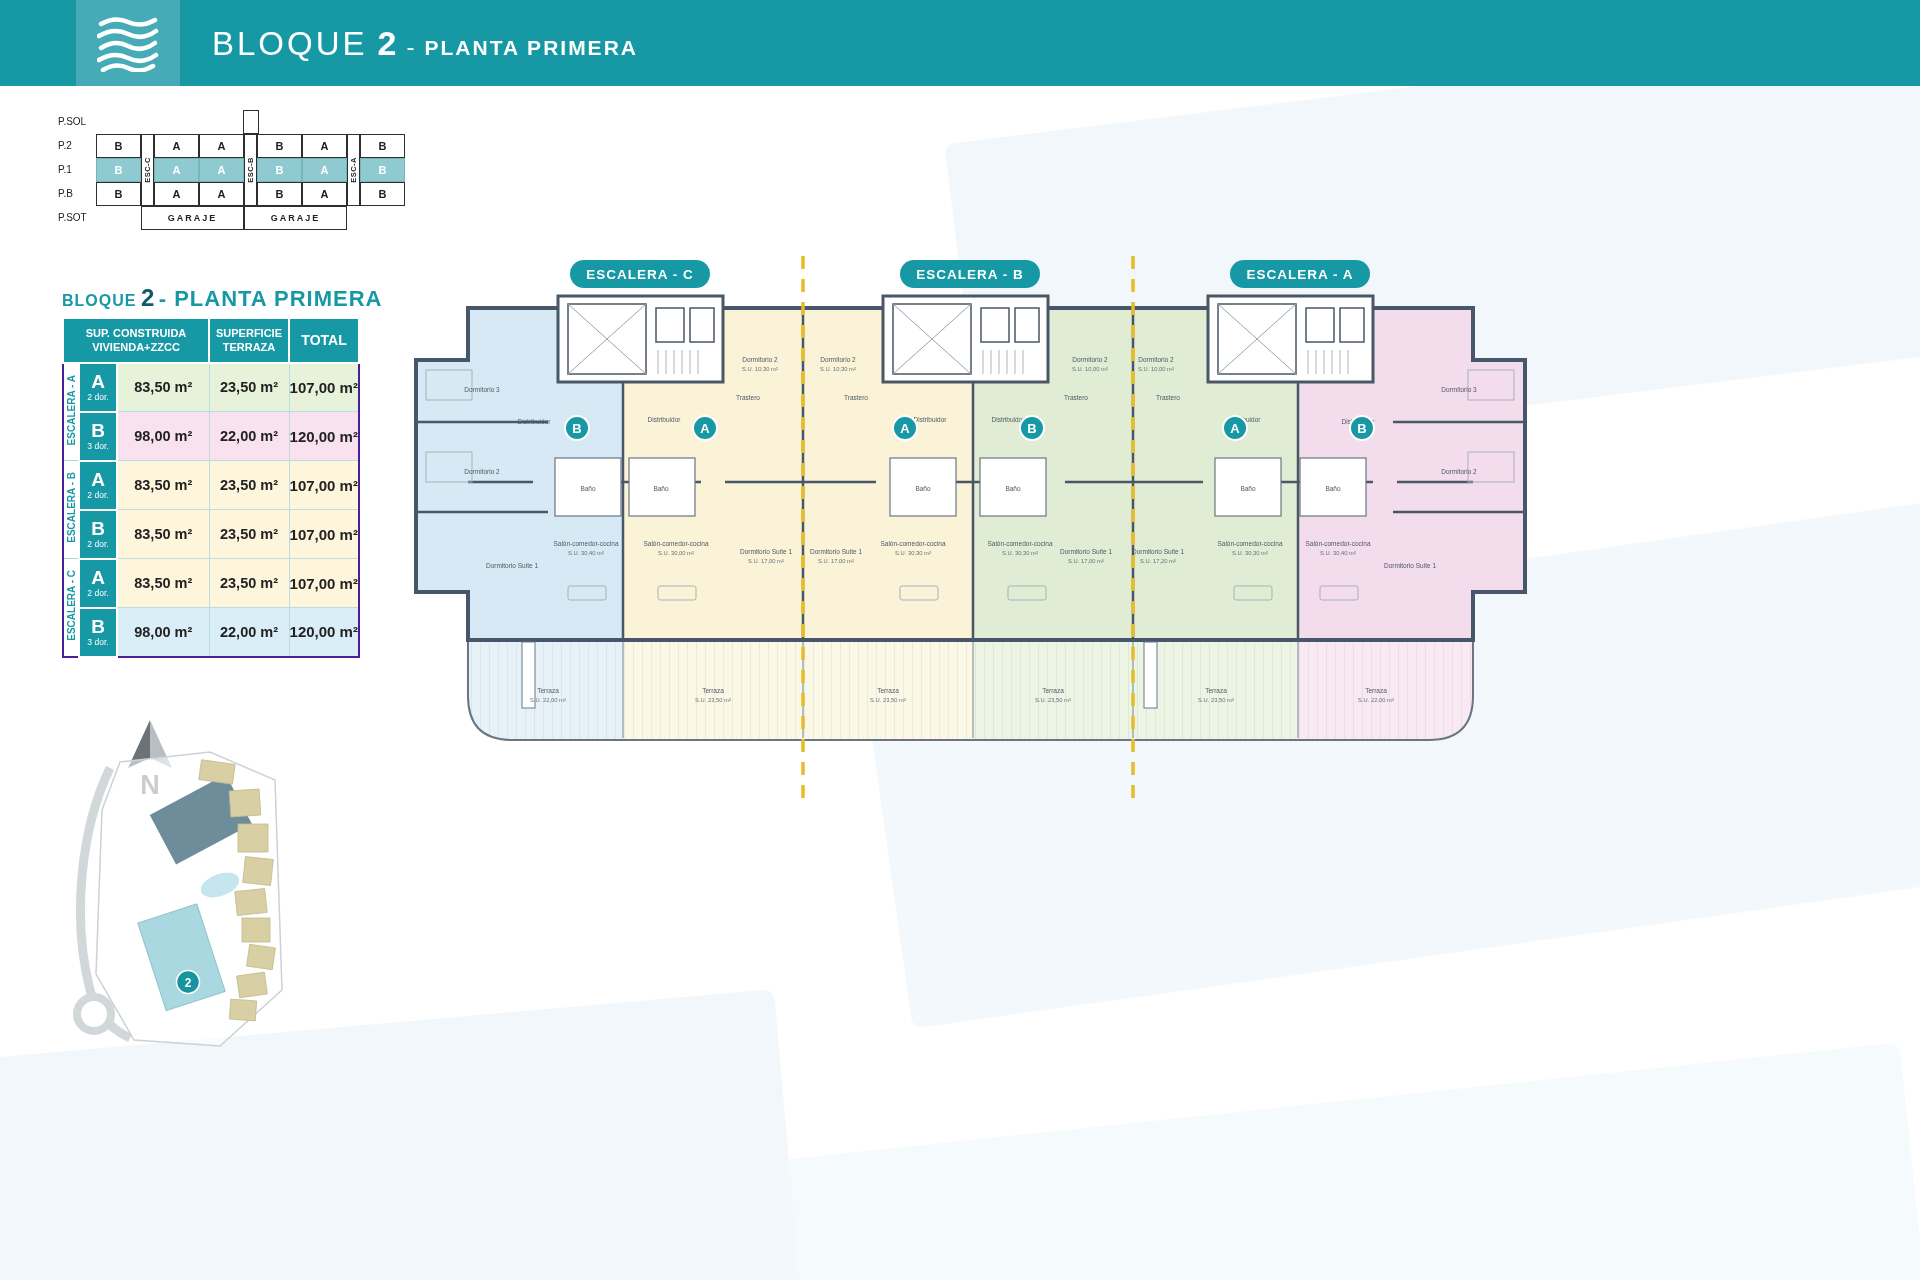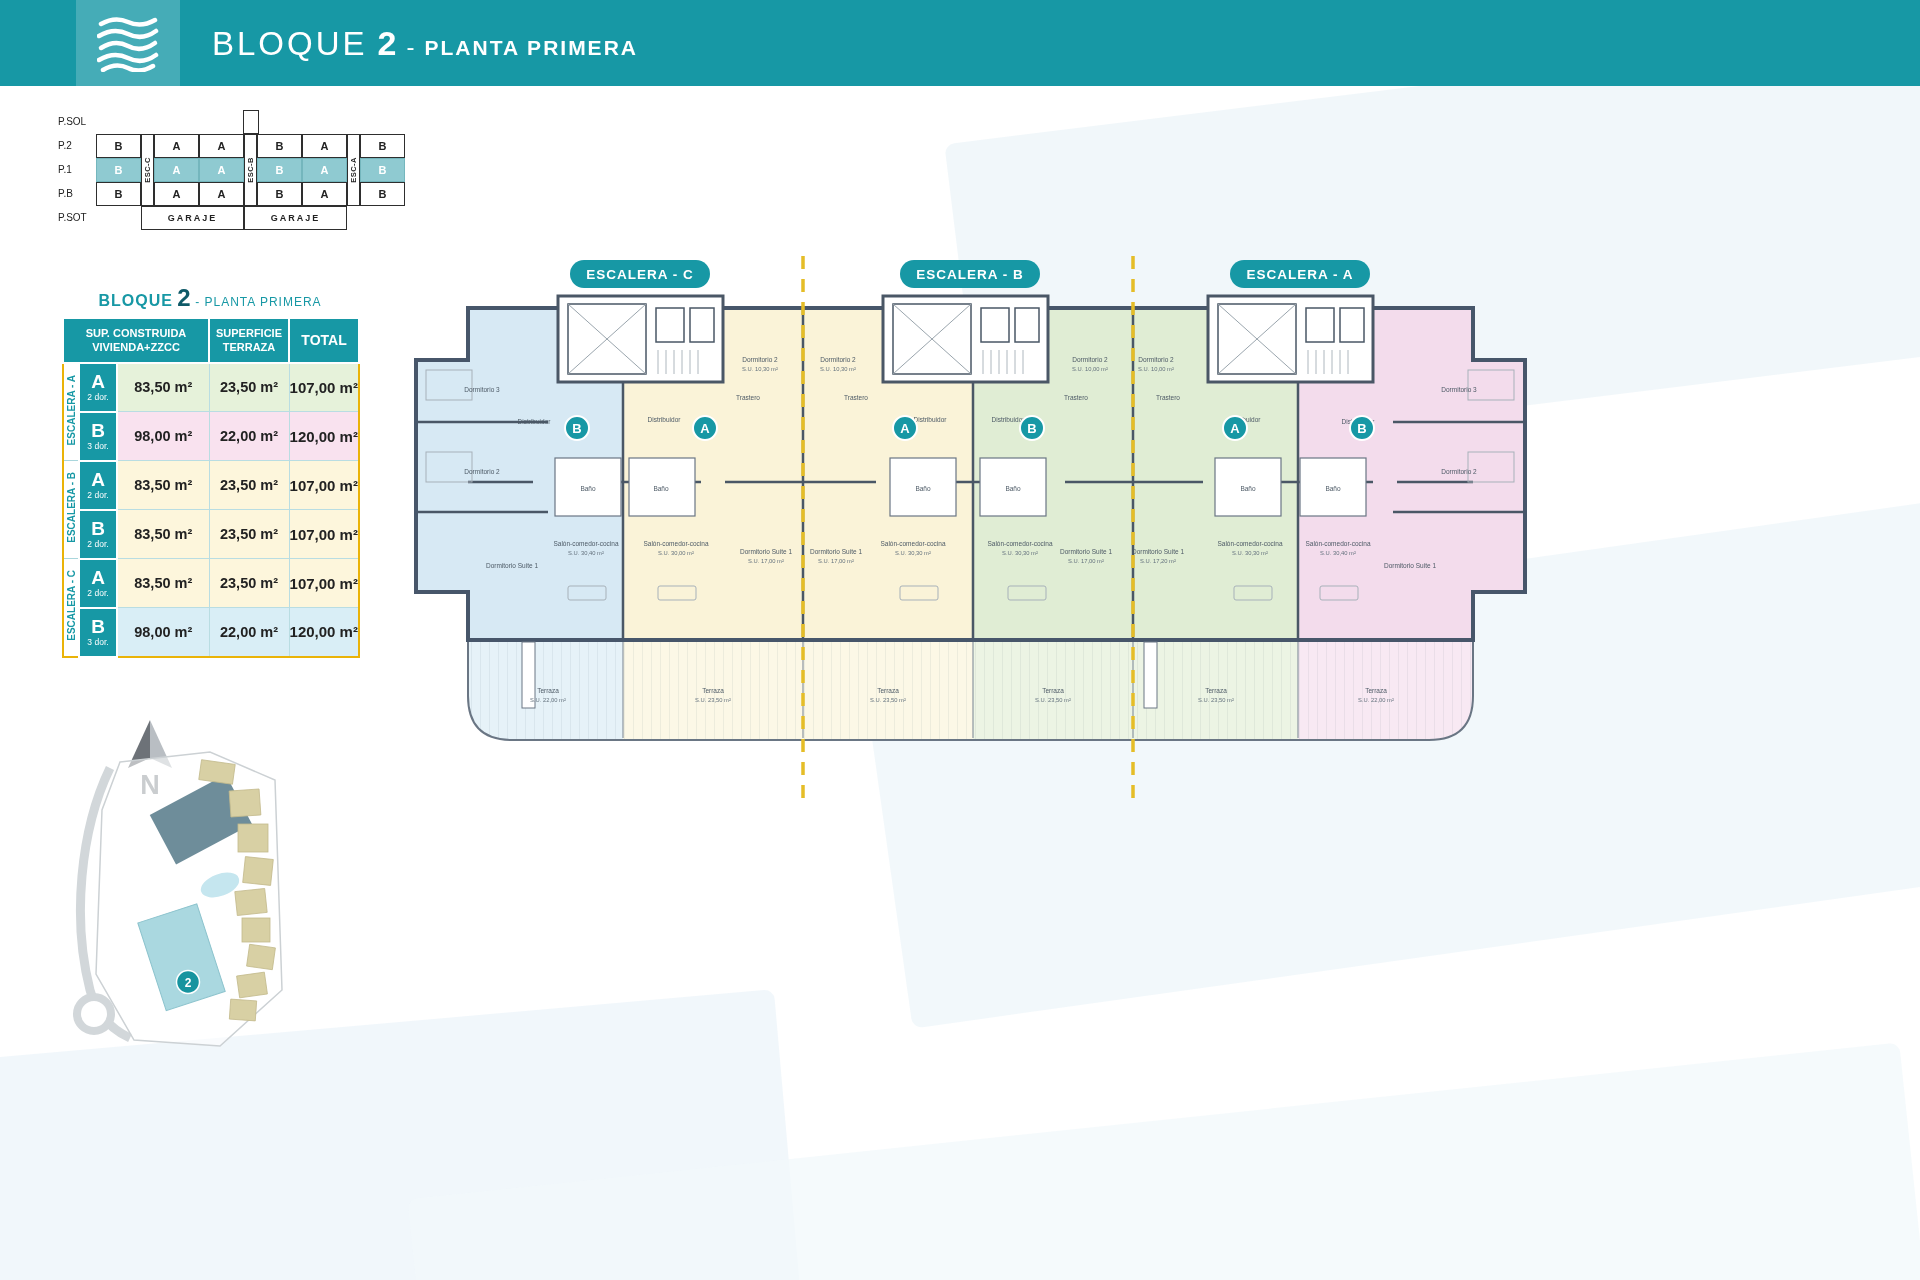--- a/index.html
+++ b/index.html
@@ -36,22 +36,22 @@
   .sd .tower { grid-column:6; grid-row:1; width:16px; height:24px; justify-self:center; align-self:end;
                border:1.5px solid #2e2e2e; background:#fff; }
   .sd .gar { grid-row:5; border:1px solid #2e2e2e; display:flex; align-items:center; justify-content:center;
              font-size:9px; letter-spacing:2px; background:#fff;font-weight:bold; }
 
   
   .at-wrap { position:absolute; left:62px; top:284px; width:296px; z-index:2; }
   .at-title { text-align:center; margin-bottom:5px; white-space:nowrap; }
   .tt-b { font-size:16px; font-weight:bold; color:#1798a5; letter-spacing:1px; }
   .tt-n { font-size:24px; font-weight:bold; color:#0f5a68; }
-  .tt-r { font-size:12px; font-weight:normal; color:#1798a5; letter-spacing:1px; }
-  table.at { border-collapse:collapse; table-layout:fixed; width:296px; border:2px solid #eab308; background:#fff; }
+  .tt-r { font-size:22px; font-weight:bold; color:#1798a5; letter-spacing:1px; }
+  table.at { border-collapse:collapse; table-layout:fixed; width:296px; border:2px solid #4c1d95; background:#fff; }
   table.at th { background:#1798a5; color:#fff; font-size:11px; font-weight:bold; padding:7px 2px; border:2px solid #fff; vertical-align:middle; }
   .thl { display:block; line-height:1.3; }
   table.at td { height:49px; }
   td.grp { background:#fff; border:1px solid #a9d6dc; text-align:center; vertical-align:middle; }
   .vt { writing-mode:vertical-rl; transform:rotate(180deg); font-size:10px; font-weight:bold; color:#1798a5; display:inline-block; }
   td.uc { background:#1798a5; color:#fff; text-align:center; border:2px solid #fff; vertical-align:middle; }
   .ul { display:block; font-size:19px; font-weight:bold; line-height:1.05; }
   .ud { display:block; font-size:8.5px; }
   td.val { text-align:center; font-weight:bold; font-size:14.5px; color:#222; border:1px solid #b9dde2; }
   td.tot { font-size:15px; }

